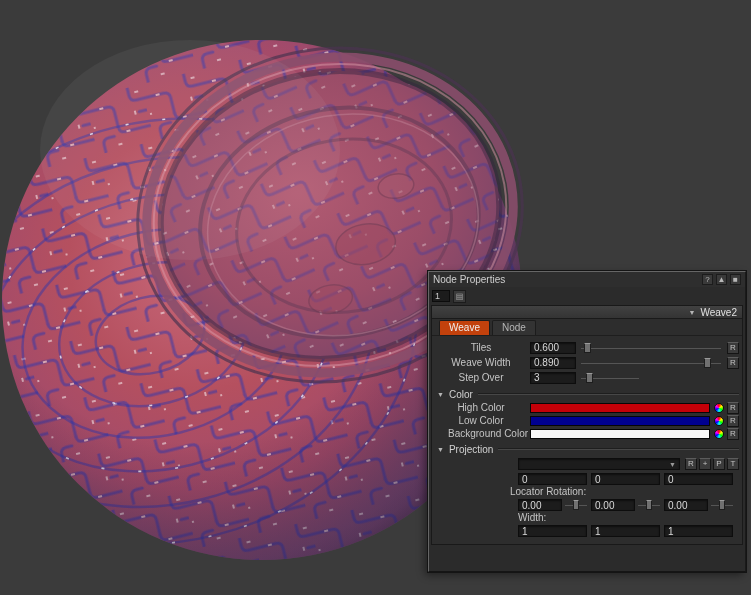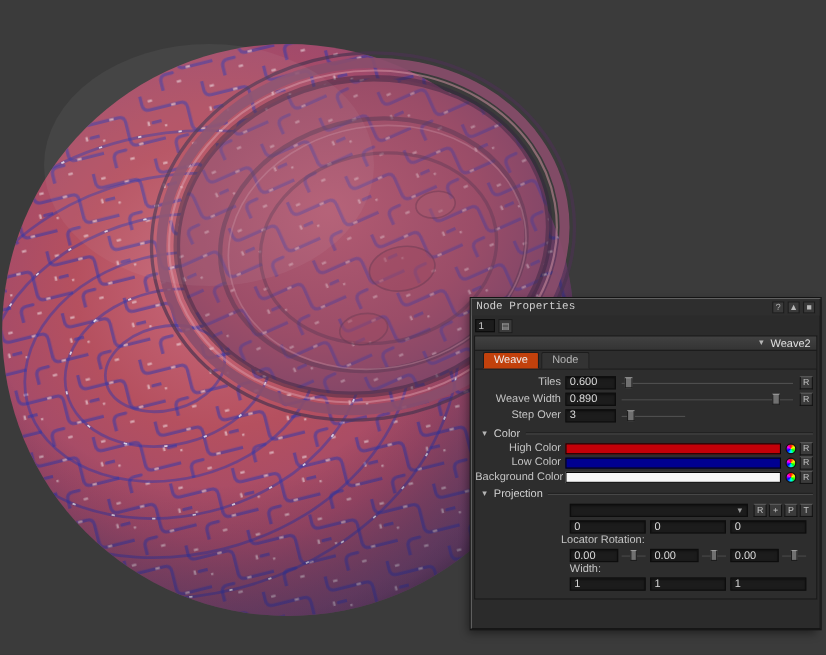--- a/index.html
+++ b/index.html
@@ -14,21 +14,21 @@
   .stage svg { display:block; }
 
   
   .panel {
     position:absolute; left:428px; top:271px; width:318px; height:301px;
     background:#2b2b2b; color:#c9c9c9; font-size:10.5px;
     border:1px solid #666; border-right-color:#1a1a1a; border-bottom-color:#151515;
     box-shadow:0 0 0 1px #141414, -3px 3px 8px rgba(0,0,0,.45);
   }
   .titlebar { height:15px; display:flex; align-items:center; padding:0 4px; background:#2e2e2e; }
-  .titlebar .title { font-size:10px; color:#cfcfcf;font-family:Liberation Mono, monospace; }
+  .titlebar .title { font-size:10px; color:#cfcfcf; }
   .tbicons { margin-left:auto; display:flex; gap:3px; }
   .tbicon {
     width:11px; height:11px; font-size:8px; line-height:10px; text-align:center;
     color:#b8b8b8; background:#3a3a3a; border:1px solid #1c1c1c; cursor:default;
   }
   .toolbar { height:18px; display:flex; align-items:center; gap:3px; padding:0 3px; }
   .stack-input {
     width:18px; height:12px; background:#1c1c1c; border:1px solid #0c0c0c;
     color:#cccccc; font-size:9px; padding:0 2px; font-family:"Liberation Sans",sans-serif;
   }
@@ -49,21 +49,21 @@
     border-bottom:1px solid #1e1e1e; background:#2d2d2d;
   }
   .tab {
     padding:1px 9px 2px; font-size:10px; color:#b5b5b5; background:#333333;
     border:1px solid #1c1c1c; border-bottom:none; border-radius:2px 2px 0 0;
   }
   .tab.active { background:#c2410c; color:#eeeeee; }
 
   .content { padding:4px 0 6px; }
   .krow { display:flex; align-items:center; height:15px; padding-right:3px; }
-  .klabel { width:82px; text-align:right; padding-right:4px; font-size:10px; color:#c4c4c4; white-space:nowrap; }
+  .klabel { width:82px; text-align:center; padding-right:16px; font-size:10px; color:#c4c4c4; white-space:nowrap;margin-left:16px; }
   .field {
     width:46px; height:12px; background:#1c1c1c; border:1px solid #0d0d0d;
     color:#d8d8d8; font-size:10px; padding:0 3px; font-family:"Liberation Sans",sans-serif;
     box-shadow:inset 0 1px 2px rgba(0,0,0,.5);
   }
   .slider { position:relative; height:12px; flex:1; margin:0 6px 0 5px; }
   .slider.short { flex:0 0 58px; }
   .slider .groove { position:absolute; left:0; right:0; top:6px; height:1px; background:#171717; border-bottom:1px solid #555; }
   .slider .handle { position:absolute; top:1px; width:7px; height:10px; background:#707070; border:1px solid #1d1d1d; border-top-color:#9a9a9a; }
   .rbtn {

